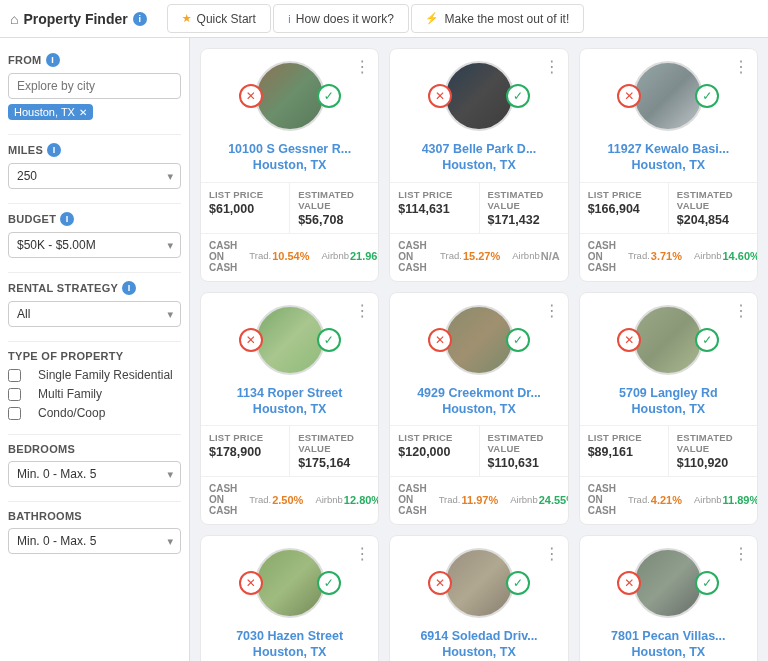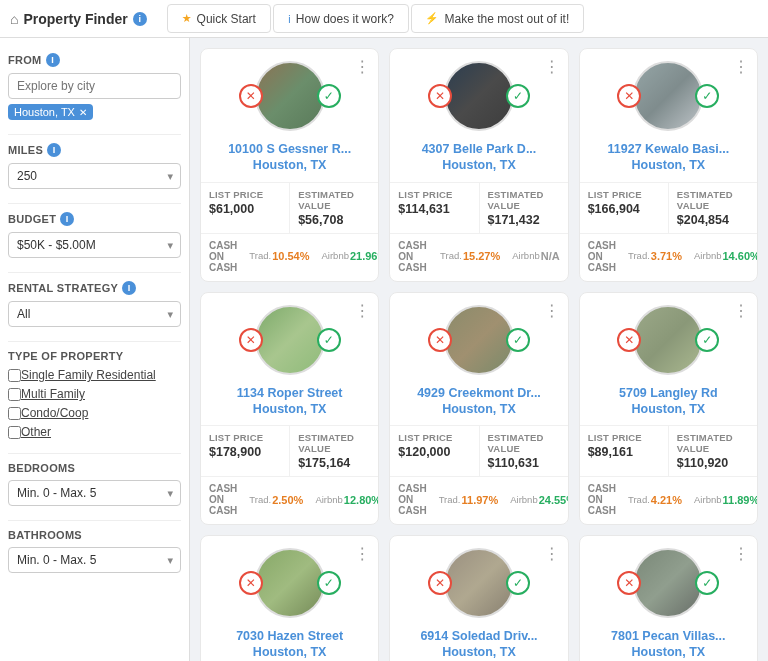--- a/index.html
+++ b/index.html
@@ -22,21 +22,21 @@
     .sidebar { width: 190px; min-width: 190px; background: #fff; border-right: 1px solid #ddd; padding: 15px 8px; overflow-y: auto; }
     .sidebar-section { margin-bottom: 14px; }
     .sidebar-label { font-size: 11px; font-weight: 700; color: #555; text-transform: uppercase; letter-spacing: 0.3px; display: flex; align-items: center; gap: 4px; margin-bottom: 6px; }
     .sidebar-input { width: 100%; border: 1px solid #ccc; border-radius: 4px; padding: 5px 8px; font-size: 12px; color: #888; background: #fff; }
     .sidebar-select { width: 100%; border: 1px solid #ccc; border-radius: 4px; padding: 5px 8px; font-size: 12px; color: #333; background: #fff; appearance: none; cursor: pointer; }
     .select-wrapper { position: relative; }
     .select-wrapper::after { content: '▾'; position: absolute; right: 8px; top: 50%; transform: translateY(-50%); color: #888; pointer-events: none; font-size: 11px; }
     .tag { display: inline-flex; align-items: center; gap: 4px; background: #4a90d9; color: #fff; border-radius: 4px; padding: 2px 6px; font-size: 11px; margin-top: 5px; }
     .tag .close { cursor: pointer; font-size: 10px; }
     .checkbox-list { display: flex; flex-direction: column; gap: 5px; }
-    .checkbox-item { display: flex; align-items: center; gap: 0; font-size: 12px; color: #444; text-decoration: underline; }
+    .checkbox-item { display: flex; align-items: center; gap: 17px; font-size: 12px; color: #444; }
     .checkbox-item input { cursor: pointer; }
     .divider { height: 1px; background: #eee; margin: 8px 0; }
 
     
     .main { flex: 1; overflow-y: auto; padding: 10px; }
     .cards-grid { display: grid; grid-template-columns: repeat(3, 1fr); gap: 10px; }
 
     
     .property-card { background: #fff; border-radius: 8px; border: 1px solid #e8e8e8; overflow: hidden; position: relative; }
     .card-menu { position: absolute; top: 8px; right: 8px; color: #999; cursor: pointer; font-size: 16px; z-index: 2; }
@@ -169,24 +169,20 @@
           <span>Single Family Residential</span>
         </label>
         <label class="checkbox-item">
           <input type="checkbox" style="">
           <span>Multi Family</span>
         </label>
         <label class="checkbox-item">
           <input type="checkbox" style="">
           <span>Condo/Coop</span>
         </label>
-        <label class="checkbox-item">
-          <input type="checkbox" style="">
-          <span>Other</span>
-        </label>
       </div>
     </div>
 
     <div class="divider"></div>
 
     <div class="sidebar-section">
       <div class="sidebar-label">
         <span>BEDROOMS</span>
       </div>
       <div class="select-wrapper">

